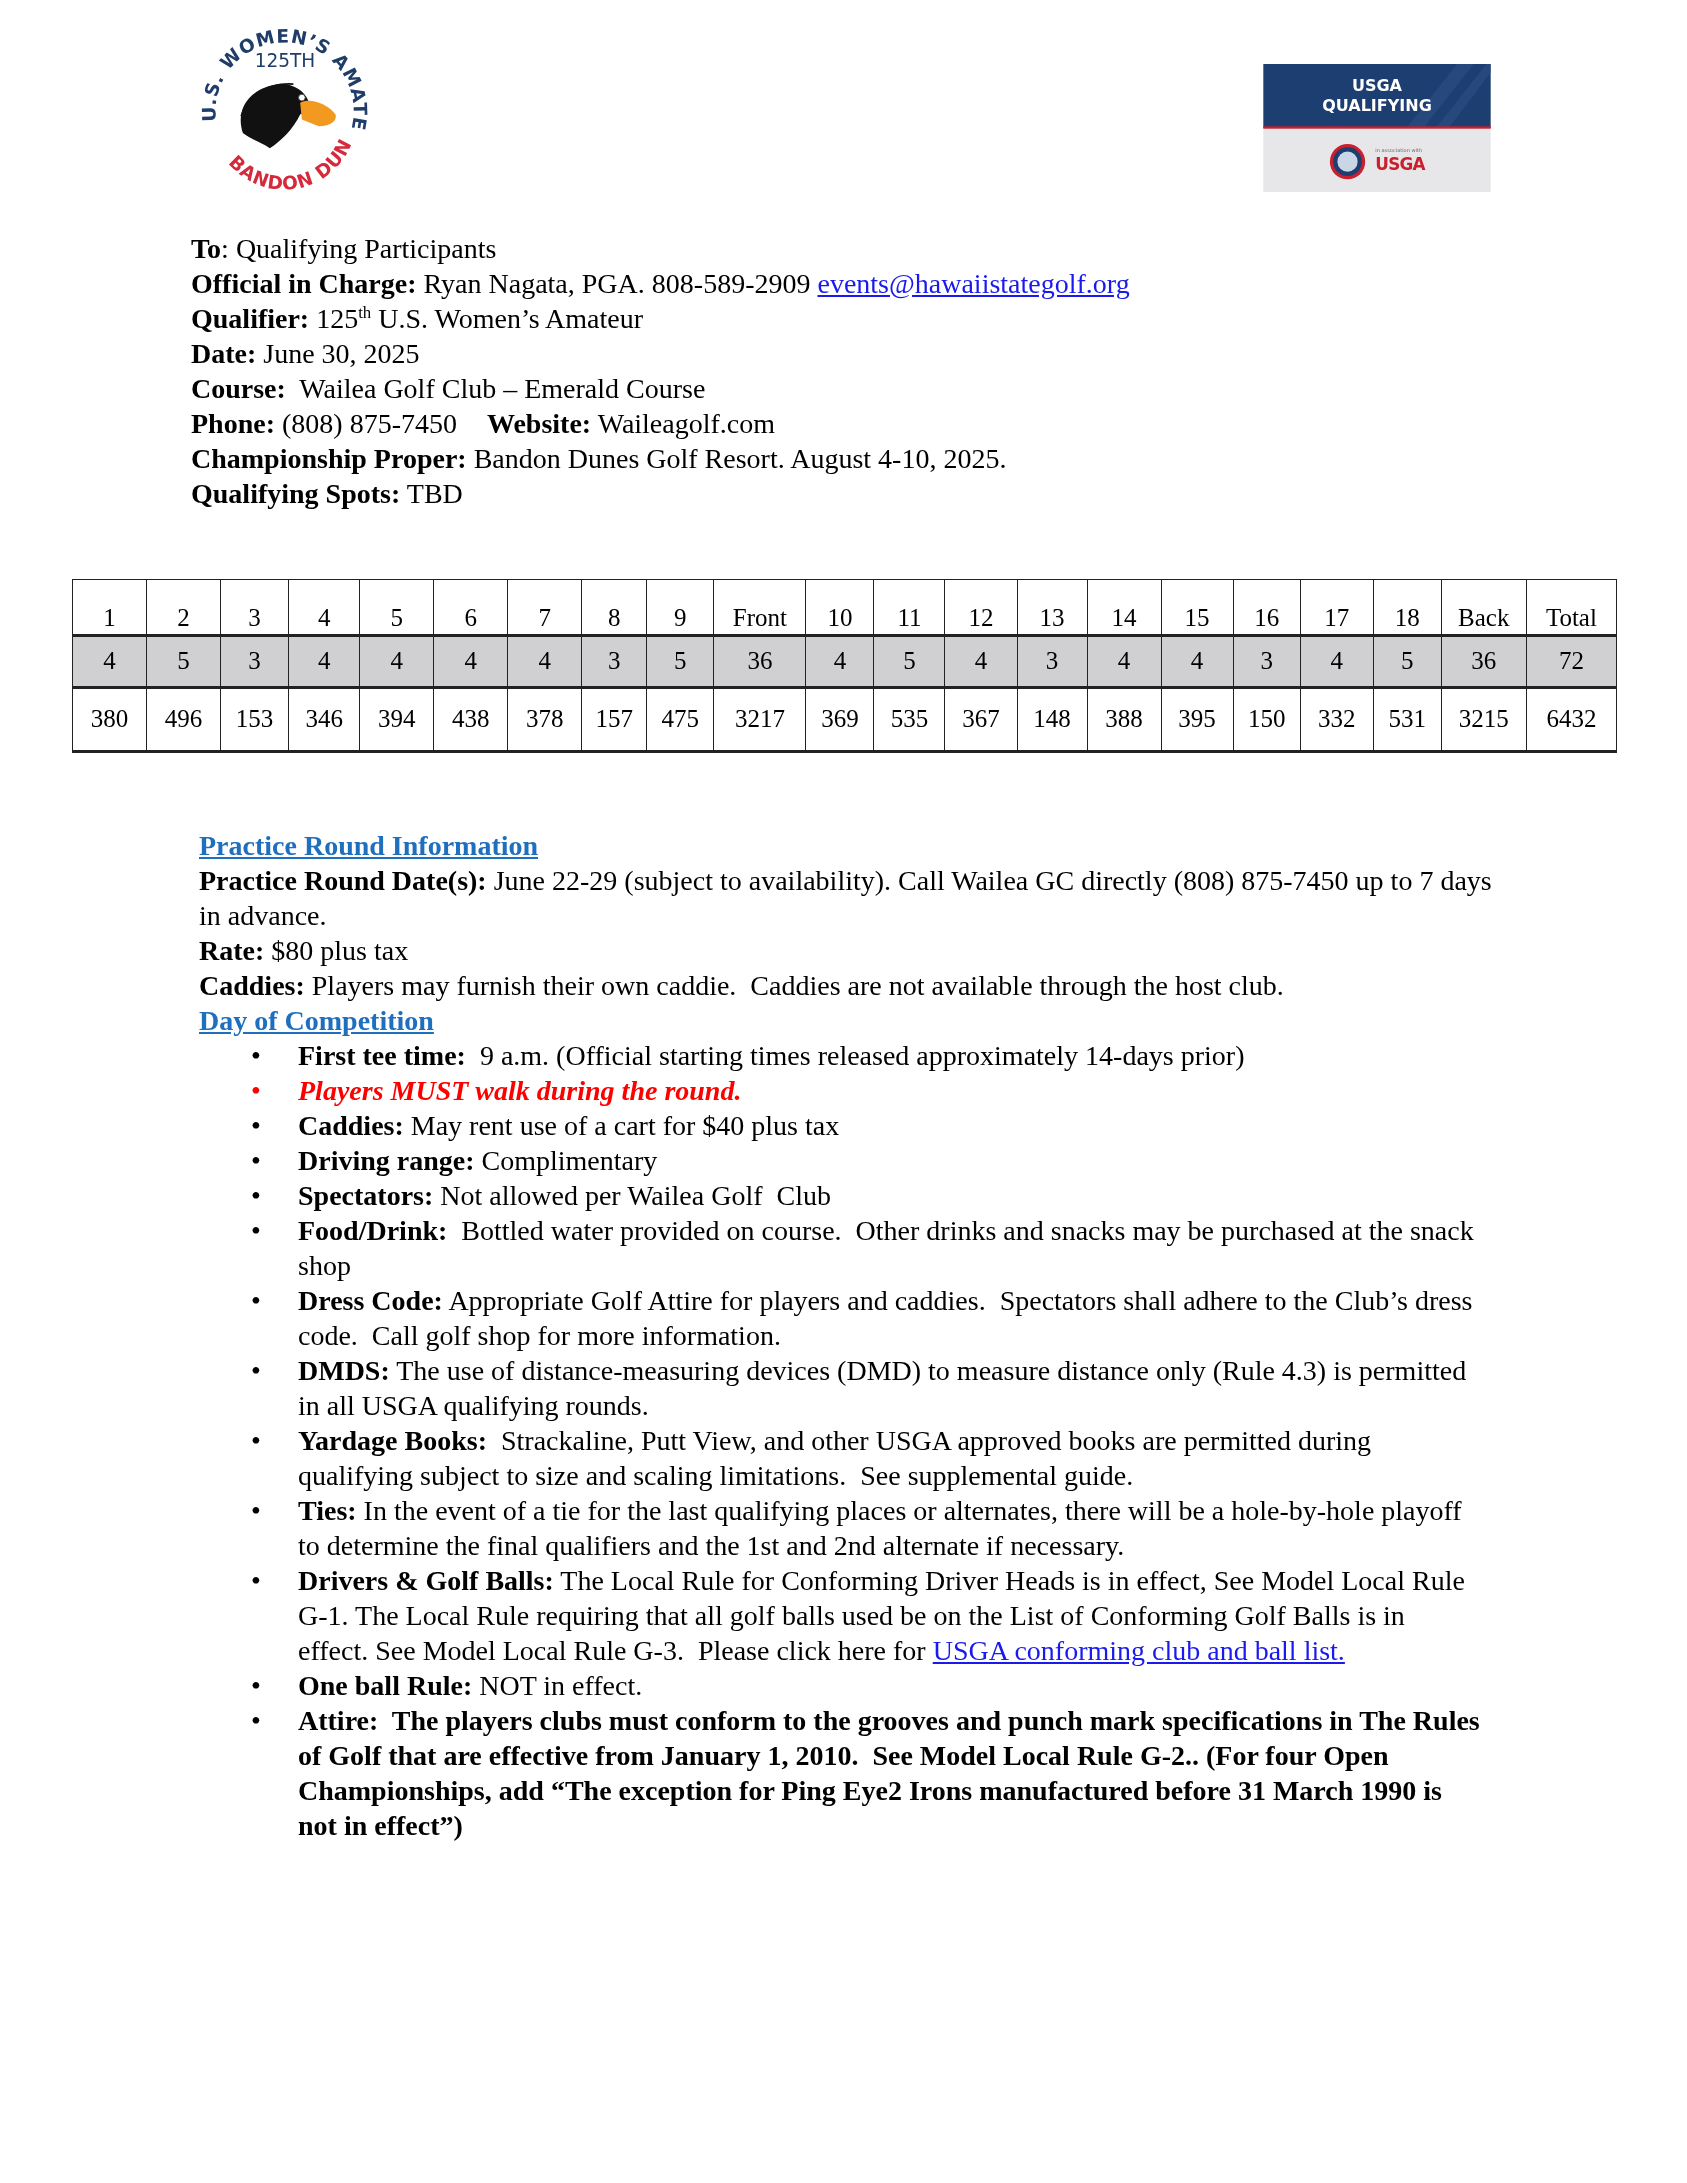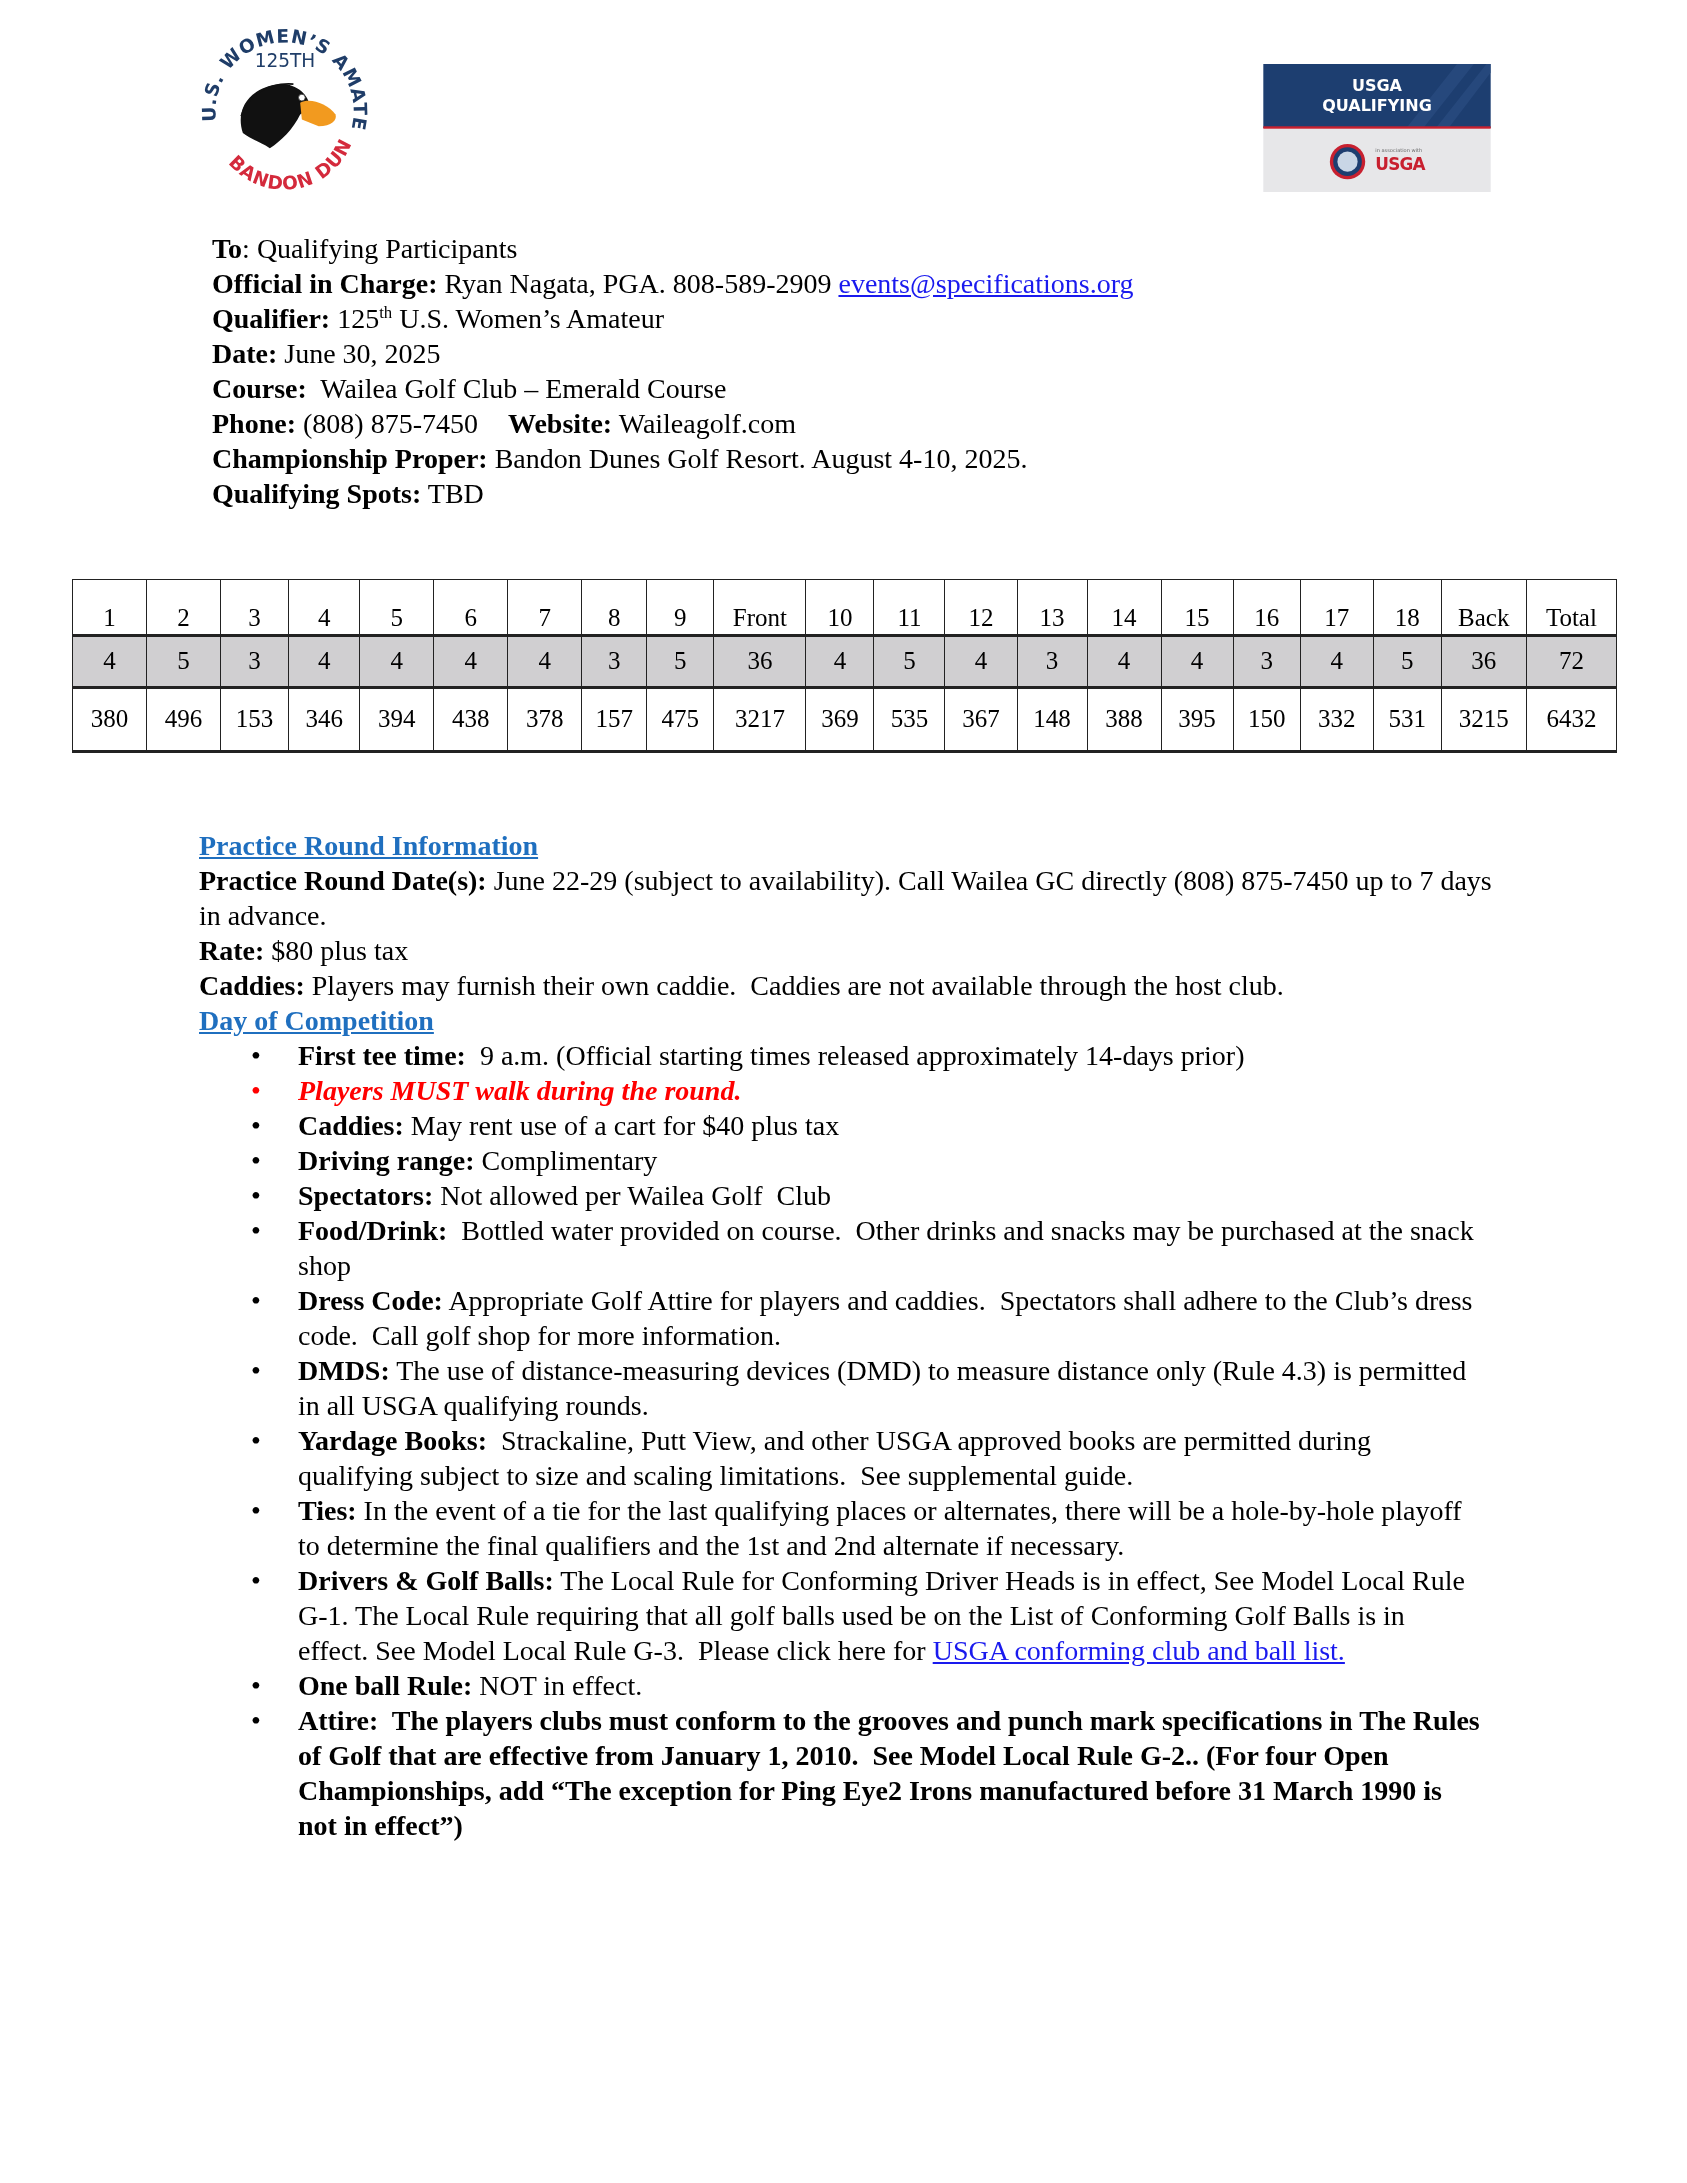--- a/index.html
+++ b/index.html
@@ -5,21 +5,21 @@
   html, body { margin: 0; padding: 0; background: #ffffff; }
   body { width: 1687px; height: 2183px; position: relative; overflow: hidden;
          font-family: "Liberation Serif", "DejaVu Serif", serif; color: #000; }
   .page { position: absolute; left: 0; top: 0; width: 1687px; height: 2183px; }
 
   
   .logo-left { position: absolute; left: 192px; top: 15px; width: 186px; height: 177px; }
   
   .logo-right { position: absolute; left: 1263px; top: 64px; width: 228px; height: 128px; }
 
-  .header-block { position: absolute; left: 212px; top: 231px; width: 1316px;
+  .header-block { position: absolute; left: 191px; top: 231px; width: 1316px;
                   font-size: 28px; line-height: 35px; }
   .line { white-space: nowrap; }
   .wrap { white-space: normal; }
   b { font-weight: bold; }
   a.link { color: #1a1aee; text-decoration: underline; }
   .section-link { color: #1f6fbf; font-weight: bold; text-decoration: underline; }
   sup { font-size: 60%; line-height: 0; vertical-align: super; }
 
   
   table.yardage { position: absolute; left: 72px; top: 579px; width: 1545px;
@@ -81,21 +81,21 @@
       <text x="133" y="104" font-family="DejaVu Sans, sans-serif" font-size="6" fill="#666">in association with</text>
       <text x="133" y="126" font-family="DejaVu Sans, sans-serif" font-weight="bold" font-size="20" fill="#c8202f" letter-spacing="-1">USGA</text>
     </svg>
   </div>
 
   <div class="header-block">
     <div class="line">
       <b>To</b><span>: Qualifying Participants</span>
     </div>
     <div class="line">
-      <b>Official in Charge:</b><span style="white-space:pre"> Ryan Nagata, PGA. 808-589-2909 </span><a class="link" href="#">events@specifications.org</a>
+      <b>Official in Charge:</b><span style="white-space:pre"> Ryan Nagata, PGA. 808-589-2909 </span><a class="link" href="#">events@hawaiistategolf.org</a>
     </div>
     <div class="line">
       <b>Qualifier:</b><span style="white-space:pre"> 125</span><sup>th</sup><span style="white-space:pre"> U.S. Women’s Amateur</span>
     </div>
     <div class="line">
       <b>Date:</b><span style="white-space:pre"> June 30, 2025</span>
     </div>
     <div class="line">
       <b>Course:</b><span style="white-space:pre">  Wailea Golf Club – Emerald Course</span>
     </div>

